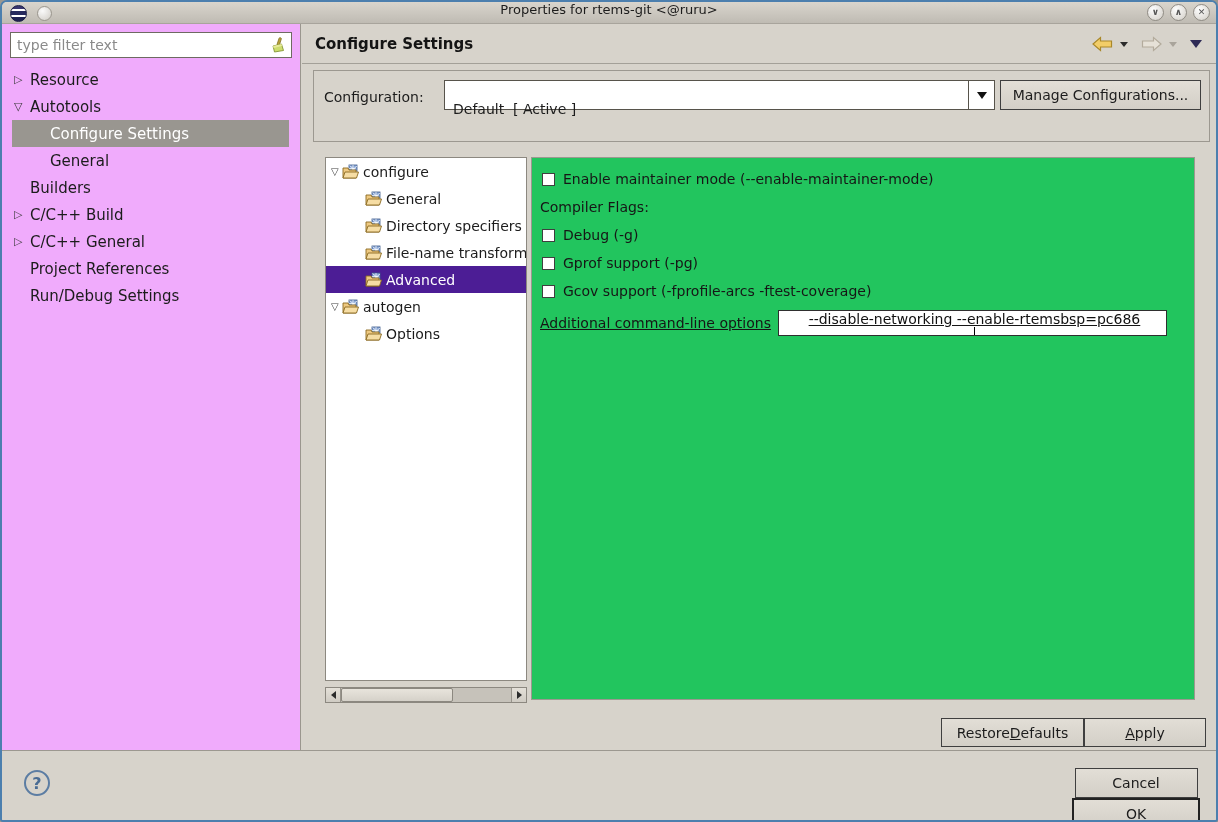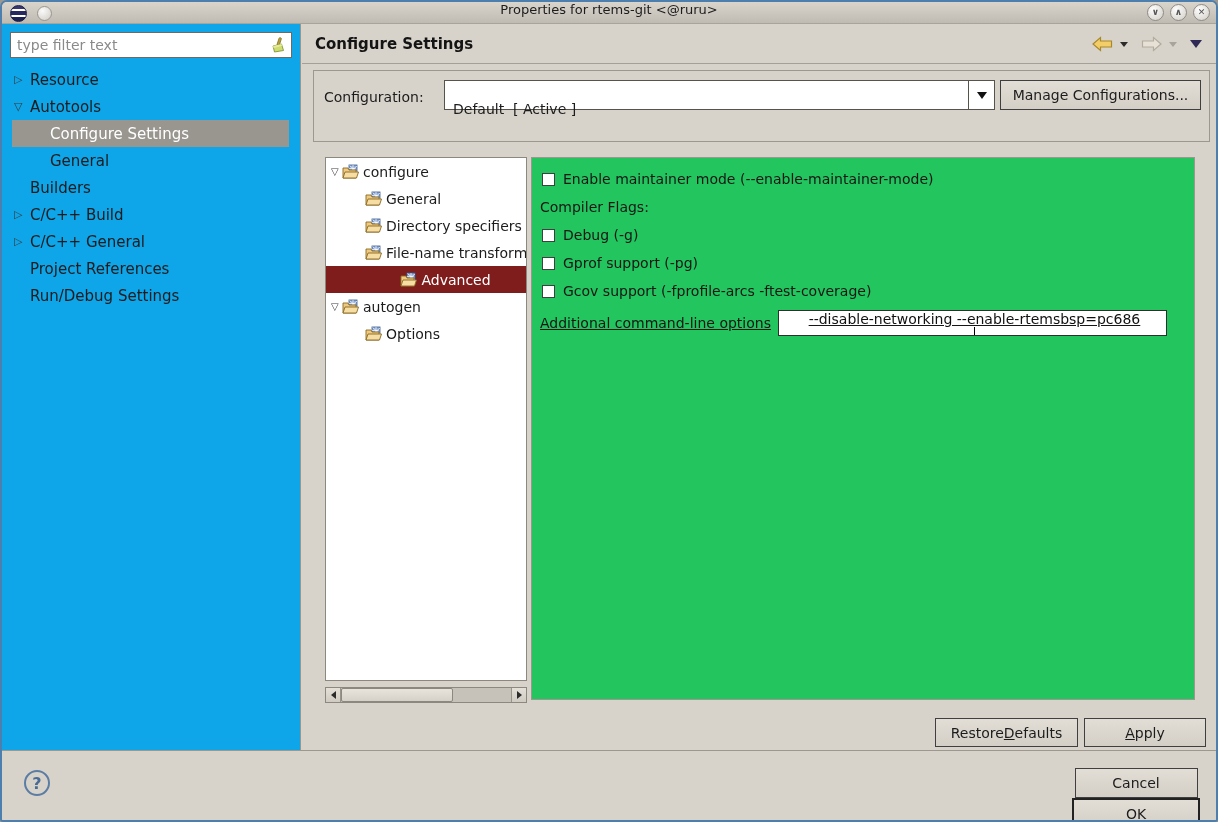--- a/index.html
+++ b/index.html
@@ -31,21 +31,21 @@
   .titlebar-right{ position:absolute; right:6px; top:2px; display:flex; gap:6px; }
   .winbtn{
     width:17px;height:17px;border-radius:50%;
     background:radial-gradient(circle at 35% 30%,#fdfdfd,#d2cec7);
     border:1px solid #8f8b84; color:#555; font-size:9px; font-weight:bold;
     display:flex;align-items:center;justify-content:center; line-height:1;
   }
   
   .sidebar{
     position:absolute; left:0; top:22px; width:299px; bottom:70px;
-    background:#0ea5e9; border-right:1px solid #9a968e;
+    background:#f0abfc; border-right:1px solid #9a968e;
   }
   .filter-box{
     position:absolute; left:8px; top:8px; width:282px; height:26px;
     background:#fff; border:1px solid #6e6a62; display:flex; align-items:center;
   }
   .filter-box input{
     flex:1; border:none; outline:none; font-size:14px; color:#3c3c3c;
     padding:0 6px; font-family:inherit; background:transparent;
   }
   .filter-box input::placeholder{ color:#8a8a8a; }
@@ -98,21 +98,21 @@
     position:absolute; top:0; left:0; right:0; bottom:22px;
     background:#fff; border:1px solid #8c8880; overflow:hidden;
   }
   .tree-row{
     height:27px; display:flex; align-items:center; font-size:14px; color:#1c1c1c;
     white-space:nowrap; cursor:default;
   }
   .tree-row .twisty{ width:16px; font-size:10px; color:#3a3a3a; padding-left:5px; flex:0 0 auto;}
   .tree-row.lvl1{ padding-left:39px; }
   .tree-row .folder{ width:18px; height:15px; margin-right:3px; flex:0 0 auto; }
-  .tree-row.selected{ background:#7f1d1d; color:#ffffff;justify-content:center; }
+  .tree-row.selected{ background:#4c1d95; color:#ffffff; }
   .hscroll{
     position:absolute; left:0; right:0; bottom:0; height:16px;
     border:1px solid #8c8880; background:#c6c2ba; display:flex;
   }
   .sb-btn{ width:15px; background:linear-gradient(#e4e0d8,#cfcbc3); border-right:1px solid #98948c;
     display:flex; align-items:center; justify-content:center; }
   .sb-btn.right{ border-right:none; border-left:1px solid #98948c; }
   .sb-tri-l{ width:0;height:0;border-top:4px solid transparent;border-bottom:4px solid transparent;border-right:5px solid #2b2b2b;}
   .sb-tri-r{ width:0;height:0;border-top:4px solid transparent;border-bottom:4px solid transparent;border-left:5px solid #2b2b2b;}
   .sb-thumb{ width:112px; background:linear-gradient(#e8e4dc,#d5d1c9); border:1px solid #8c8880; border-radius:2px; margin:0; }
@@ -127,21 +127,21 @@
   }
   .opt-label{ white-space:nowrap; }
   .options-row{ margin-top:4px;text-decoration:underline; }
   .text-input{
     margin-left:7px; width:389px; height:26px; background:#fff; border:1px solid #2f2f2f;
     display:inline-flex; align-items:center; padding-left:4px; font-size:14px; color:#111;
     white-space:nowrap; overflow:hidden;flex-direction:column;
   }
   .caret-bar{ display:inline-block; width:1px; height:16px; background:#000; margin-left:0px; }
   
-  .apply-row{ position:absolute; right:10px; top:694px; display:flex; gap:6px; }
+  .apply-row{ position:absolute; right:10px; top:694px; display:flex; }
   .apply-row .btn{ height:29px; }
   .btn-restore{ width:143px; }
   .btn-apply{ width:122px; }
   .u{ text-decoration:underline; }
   
   .bottom-bar{
     position:absolute; left:0; right:0; bottom:0; height:70px;
     border-top:1px solid #9c9890; background:#d7d3cb;
   }
   .help-circle{

